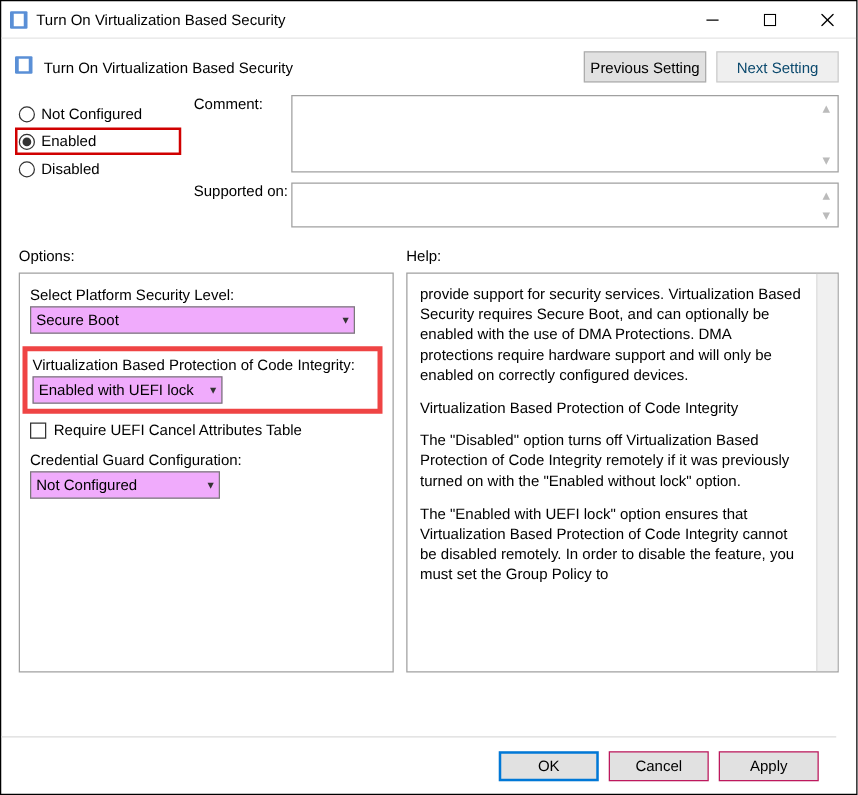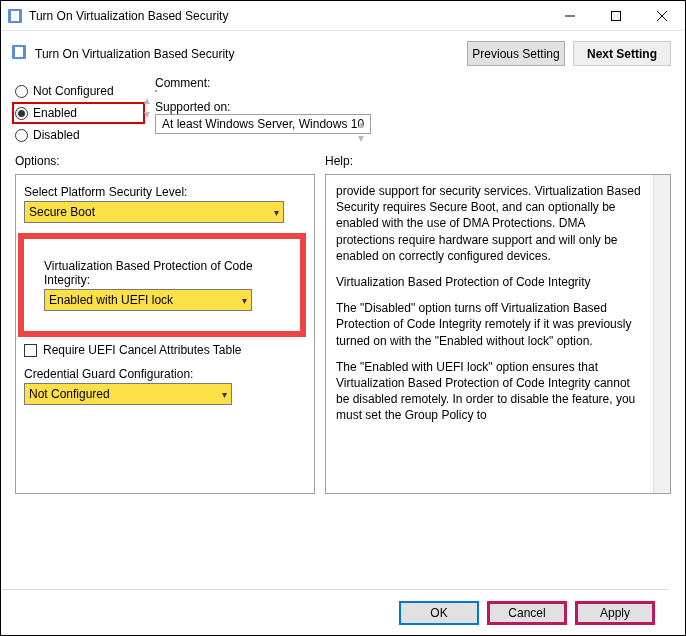--- a/index.html
+++ b/index.html
@@ -4,51 +4,51 @@
 <style>
   * { box-sizing: border-box; font-family: "Segoe UI", Tahoma, sans-serif; font-size: 12px; }
   body { margin: 0; background: #fff; width: 686px; height: 636px; border: 1px solid #000; position: relative; }
   .titlebar { height: 30px; display: flex; align-items: center; padding: 0 0 0 6px; border-bottom: 1px solid #e5e5e5; }
   .titlebar .icon { width: 16px; height: 16px; margin-right: 6px; }
   .titlebar .title { flex: 1; }
   .titlebar .winbtn { width: 46px; height: 30px; display: flex; align-items: center; justify-content: center; }
   .header-row { display: flex; align-items: center; padding: 10px 14px 10px 10px; gap: 8px; }
   .header-row .policy-title { flex: 1; }
   .header-row .btn { min-width: 98px; height: 25px; border: 1px solid #adadad; background: #e1e1e1; display: flex; align-items: center; justify-content: center; cursor: default; }
-  .header-row .btn.disabled { color: #000000; background: #efefef; border-color: #ccc; font-weight: bold; }
+  .header-row .btn.disabled { color: #0c4a6e; background: #efefef; border-color: #ccc; }
   .mid { display: flex; padding: 0 14px 0 14px; gap: 10px; }
   .state-col { width: 130px; padding-top: 4px; }
   .state-item { display: flex; align-items: center; gap: 5px; height: 22px; }
   .state-item.highlighted { border: 2px solid #d00000; padding: 0 4px 0 1px; margin-left: -3px; }
   .radio { width: 13px; height: 13px; border: 1px solid #333; border-radius: 50%; display:flex; align-items:center; justify-content:center; }
   .radio.checked::after { content:''; width:7px; height:7px; background:#333; border-radius:50%; }
   .mid-right { flex: 1; }
-  .form-row { display: flex; align-items: flex-start; margin-bottom: 8px; flex-direction: column; }
+  .form-row { display: flex; align-items: flex-start; margin-bottom: 8px; }
   .form-row .lbl { width: 78px; }
   .comment-box { flex: 1; height: 62px; border: 1px solid #a0a0a0; background:#fff; position:relative; }
   .support-box { flex: 1; height: 36px; border: 1px solid #a0a0a0; background:#fff; padding: 2px 6px; position:relative; }
   .scrollhint { position:absolute; right:2px; top:2px; bottom:2px; width:14px; display:flex; flex-direction:column; justify-content:space-between; align-items:center; color:#bbb; font-size:9px;}
   .lower { display: flex; padding: 8px 14px 0 14px; gap: 10px; }
   .lower-left { width: 300px; }
   .lower-right { flex: 1; }
   .section-label { height:20px; }
   .options-box { border: 1px solid #a0a0a0; height: 320px; padding: 10px 8px; }
   .help-box { border: 1px solid #a0a0a0; height: 320px; padding: 8px 10px; overflow: hidden; position:relative; }
   .help-box .scroll { position:absolute; right:0; top:0; bottom:0; width:17px; background:#f0f0f0; border-left:1px solid #ddd;}
   .help-text { line-height: 1.35; padding-right: 14px; }
   .help-text p { margin: 0 0 10px 0; }
-  .dropdown { width: 260px; height: 22px; border: 1px solid #7a7a7a; background:#fde047; display:flex; align-items:center; padding:0 4px; justify-content:space-between; margin-top:2px; margin-bottom:10px; }
+  .dropdown { width: 260px; height: 22px; border: 1px solid #7a7a7a; background:#f0abfc; display:flex; align-items:center; padding:0 4px; justify-content:space-between; margin-top:2px; margin-bottom:10px; }
   .dropdown .chev { font-size:10px; color:#333; }
-  .dropdown.sm { width:208px; }
+  .dropdown.sm { width:152px; }
   .opt-label { margin-bottom: 0px; }
-  .group.highlighted { border: 6px solid #ef4444; padding: 20px; margin-left:-6px; margin-bottom:6px; }
+  .group.highlighted { border: 4px solid #ef4444; padding: 4px; margin-left:-6px; margin-bottom:6px; }
   .checkbox-row { display:flex; align-items:center; gap:6px; margin: 4px 0 10px 0;}
   .checkbox{ width:13px; height:13px; border:1px solid #333; }
   .footer { position:absolute; bottom:0; left:0; right:16px; height:46px; border-top:1px solid #dcdcdc; display:flex; justify-content:flex-end; align-items:center; padding: 0 14px; gap:8px; }
-  .footer .btn { width:80px; height:24px; border:3px solid #be185d; background:#e1e1e1; display:flex; align-items:center; justify-content:center; }
+  .footer .btn { width:80px; height:24px; border:1px solid #be185d; background:#e1e1e1; display:flex; align-items:center; justify-content:center; }
   .footer .btn.primary { border:2px solid #0078d7; }
   svg.app-icon rect{fill:#5a8fd6;} svg.app-icon .pg{fill:#fff;}
 </style>
 </head>
 <body>
 
 <div class="titlebar">
   <span class="icon">
     <svg class="app-icon" width="16" height="16" viewBox="0 0 16 16">
         <rect x="1" y="1" width="14" height="14" rx="1"></rect>
@@ -107,21 +107,20 @@
       <div class="comment-box">
         <div class="scrollhint">
             <span>▴</span>
             <span>▾</span>
           </div>
       </div>
     </div>
     <div class="form-row">
       <span class="lbl">Supported on:</span>
       <div class="support-box">
-        <span>At least Windows Server, Windows 10</span>
         <div class="scrollhint">
             <span>▴</span>
             <span>▾</span>
           </div>
       </div>
     </div>
   </div>
 </div>
 
 <div class="lower">

